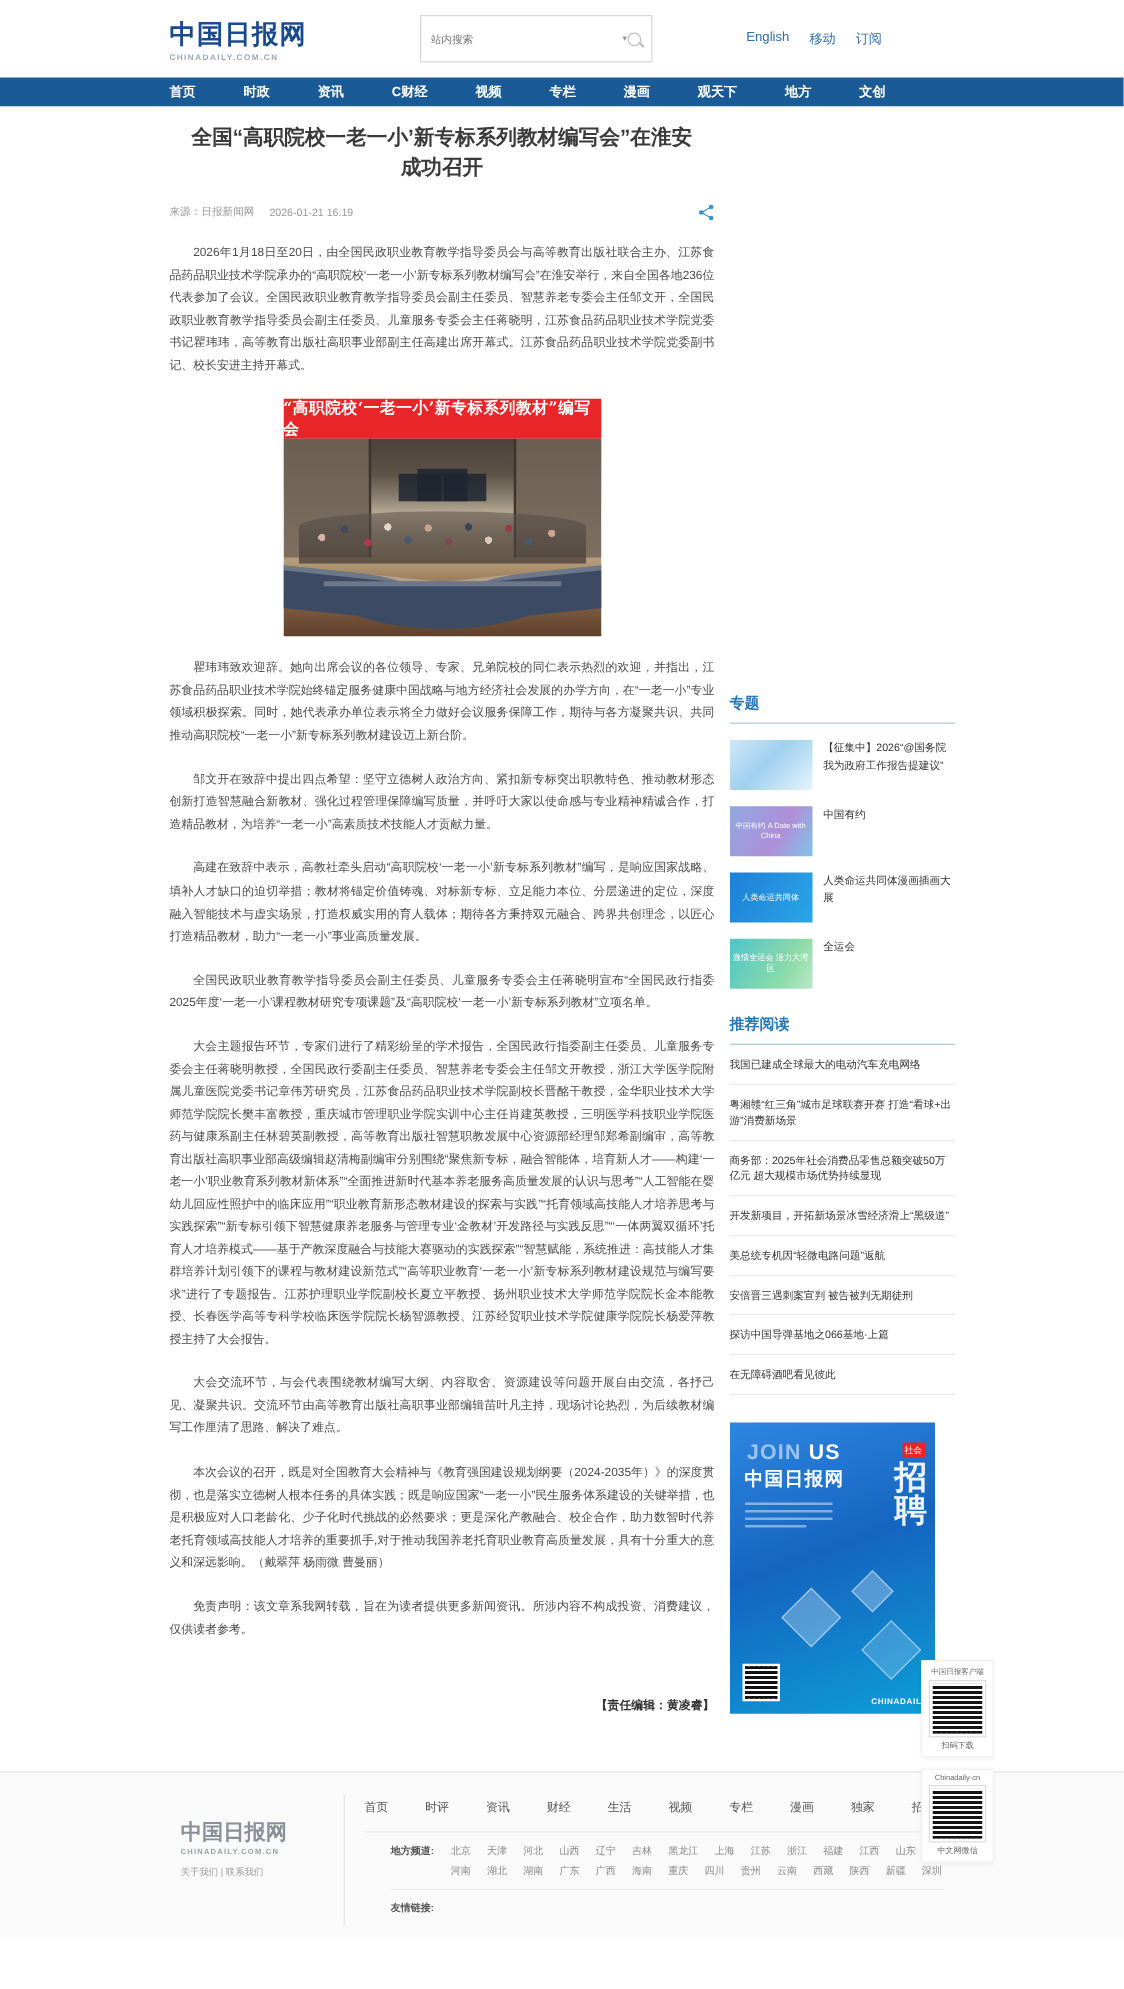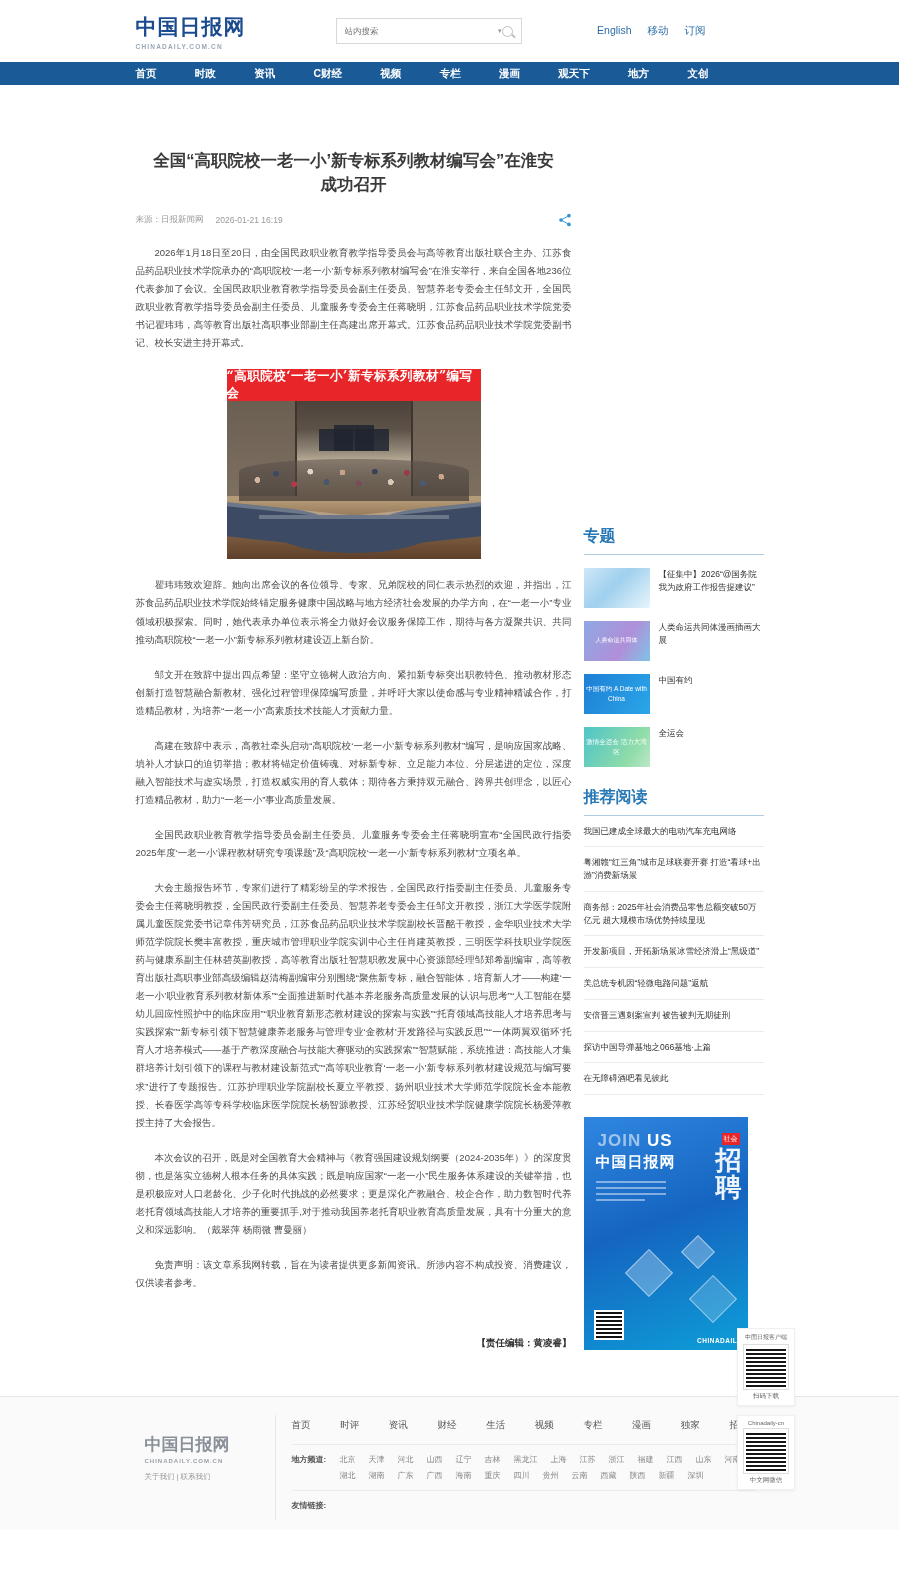--- a/index.html
+++ b/index.html
@@ -10,21 +10,21 @@
     color:#333;
   }
   .container { width:628px; margin:0 auto; }
 
   
   .site-header { height:62px; display:flex; align-items:center; }
   .logo-block { width:150px; }
   .logo-cn { font-family:"DejaVu Serif","Liberation Serif",serif; font-weight:bold; font-size:21px; color:#1b4b8f; letter-spacing:1px; }
   .logo-en { font-size:6.5px; color:#9aa7b5; letter-spacing:1.2px; font-weight:bold; margin-top:2px; }
   .search-box {
-    margin-left:50px; width:186px; height:26px; border:1px solid #d9d9d9;
+    margin-left:50px; width:186px; height:38px; border:1px solid #d9d9d9;
     display:flex; align-items:center; padding:0 8px; background:#fff;
   }
   .search-label { font-size:8.5px; color:#aaa; flex:1; border:none; outline:none; font-family:inherit; }
   .search-caret { font-size:7px; color:#999; margin-right:auto; }
   .mag-icon { width:11px; height:11px; border:1.5px solid #c0c0c0; border-radius:50%; position:relative; }
   .mag-icon::after { content:""; position:absolute; width:5px; height:1.5px; background:#c0c0c0; transform:rotate(45deg); right:-4px; bottom:-1px; }
   .header-links { margin-left:auto; display:flex; gap:16px; padding-right:58px; }
   .header-links a { font-size:10.5px; color:#2b6da8; text-decoration:none; }
 
   
@@ -67,21 +67,21 @@
       linear-gradient(180deg, rgba(90,80,75,.55), rgba(70,60,55,.75)); }
   .table-arc { position:absolute; height:34px; background:#3c4a63; }
   .arc-left { left:-30px; bottom:18px; width:150px; border-radius:0 60% 18px 0/0 100% 18px 0; transform:rotate(6deg); }
   .arc-right { right:-30px; bottom:18px; width:150px; border-radius:60% 0 0 18px/100% 0 0 18px; transform:rotate(-6deg); }
   .arc-center { left:50%; transform:translateX(-50%); bottom:6px; width:190px; height:38px; border-radius:0 0 50% 50%/0 0 90% 90%; }
   .table-arc::after { content:""; position:absolute; top:0; left:0; right:0; height:4px; background:rgba(255,255,255,.25); }
 
   .editor-line { text-align:right; font-size:9.5px; font-weight:bold; color:#333; margin-top:45px; }
 
   
-  .side-section-title { font-size:16px; font-weight:bold; color:#2878b5; padding-bottom:7px; border-bottom:1px solid #aecbe0; }
+  .side-section-title { font-size:12px; font-weight:bold; color:#2878b5; padding-bottom:7px; border-bottom:1px solid #aecbe0; }
   .topic-list { margin-bottom:20px; }
   .topic-item { display:flex; margin-top:13px; cursor:pointer; }
   .topic-thumb { width:66px; height:40px; flex:0 0 66px; margin-right:9px; display:flex; align-items:center; justify-content:center;
     color:#fff; font-size:6px; text-align:center; line-height:1.4; overflow:hidden; }
   .topic-list div.topic-item:nth-of-type(1) .topic-thumb { background:linear-gradient(135deg,#cfe8f8 0%,#9fd0ee 45%,#e8f5fc 100%); }
   .topic-list div.topic-item:nth-of-type(2) .topic-thumb { background:linear-gradient(120deg,#8fa8e4 0%,#b08fd8 60%,#7fc3e8 100%); }
   .topic-list div.topic-item:nth-of-type(3) .topic-thumb { background:linear-gradient(120deg,#1f7fd6,#2aa6e8); font-size:6.5px; }
   .topic-list div.topic-item:nth-of-type(4) .topic-thumb { background:linear-gradient(120deg,#4fc4c9,#8fdCA8 70%,#bce8c8); font-size:6.5px; }
   .topic-text { font-size:8.5px; color:#333; line-height:1.55; }
 
@@ -107,21 +107,21 @@
   
   .site-footer { margin-top:46px; background:#fafafa; border-top:1px solid #e5e5e5; }
   .footer-top { width:610px; margin:0 auto; display:flex; padding:18px 0 10px; }
   .footer-logo-col { width:130px; padding-top:18px; }
   .f-logo-cn { font-family:"DejaVu Serif","Liberation Serif",serif; font-weight:bold; font-size:17px; color:#8a9099; }
   .f-logo-en { font-size:6px; color:#9aa0a8; letter-spacing:1px; font-weight:bold; margin-top:2px; }
   .f-about { font-size:7.5px; color:#999; margin-top:8px; }
   .footer-cols { flex:1; border-left:1px solid #e8e8e8; padding-left:16px; }
   .footer-nav { display:flex; justify-content:space-between; padding:4px 6px 12px 0; border-bottom:1px solid #ececec; }
   .footer-nav a { font-size:9.5px; color:#555; text-decoration:none; }
-  .footer-row { display:flex; padding:9px 0; border-bottom:1px solid #ececec; }
+  .footer-row { display:flex; padding:9px 0; border-bottom:1px solid #ececec;margin-left:21px; }
   .footer-row:last-child { border-bottom:none; }
   .row-label { font-size:8px; font-weight:bold; color:#555; flex:0 0 48px; }
   .row-links { display:flex; flex-wrap:wrap; column-gap:13px; row-gap:5px; }
   .row-links a { font-size:8px; color:#888; text-decoration:none; }
 
   
   .qr-float { position:absolute; left:737px; top:1328px; width:58px; }
   .qr-card { background:#fff; border:1px solid #f0f0f0; padding:4px 3px; text-align:center; margin-bottom:9px; box-shadow:0 1px 3px rgba(0,0,0,.06); }
   .qr-card .qr-title { font-size:6px; color:#666; margin-bottom:3px; white-space:nowrap; }
   .qr-img { width:44px; height:44px; margin:0 auto;
@@ -202,20 +202,21 @@
         </div>
       </div>
 
       <div>
 
       <p>瞿玮玮致欢迎辞。她向出席会议的各位领导、专家、兄弟院校的同仁表示热烈的欢迎，并指出，江苏食品药品职业技术学院始终锚定服务健康中国战略与地方经济社会发展的办学方向，在“一老一小”专业领域积极探索。同时，她代表承办单位表示将全力做好会议服务保障工作，期待与各方凝聚共识、共同推动高职院校“一老一小”新专标系列教材建设迈上新台阶。</p>
           <p>邹文开在致辞中提出四点希望：坚守立德树人政治方向、紧扣新专标突出职教特色、推动教材形态创新打造智慧融合新教材、强化过程管理保障编写质量，并呼吁大家以使命感与专业精神精诚合作，打造精品教材，为培养“一老一小”高素质技术技能人才贡献力量。</p>
           <p>高建在致辞中表示，高教社牵头启动“高职院校‘一老一小’新专标系列教材”编写，是响应国家战略、填补人才缺口的迫切举措；教材将锚定价值铸魂、对标新专标、立足能力本位、分层递进的定位，深度融入智能技术与虚实场景，打造权威实用的育人载体；期待各方秉持双元融合、跨界共创理念，以匠心打造精品教材，助力“一老一小”事业高质量发展。</p>
           <p>全国民政职业教育教学指导委员会副主任委员、儿童服务专委会主任蒋晓明宣布“全国民政行指委2025年度‘一老一小’课程教材研究专项课题”及“高职院校‘一老一小’新专标系列教材”立项名单。</p>
           <p>大会主题报告环节，专家们进行了精彩纷呈的学术报告，全国民政行指委副主任委员、儿童服务专委会主任蒋晓明教授，全国民政行委副主任委员、智慧养老专委会主任邹文开教授，浙江大学医学院附属儿童医院党委书记章伟芳研究员，江苏食品药品职业技术学院副校长晋酩干教授，金华职业技术大学师范学院院长樊丰富教授，重庆城市管理职业学院实训中心主任肖建英教授，三明医学科技职业学院医药与健康系副主任林碧英副教授，高等教育出版社智慧职教发展中心资源部经理邹郑希副编审，高等教育出版社高职事业部高级编辑赵清梅副编审分别围绕“聚焦新专标，融合智能体，培育新人才——构建‘一老一小’职业教育系列教材新体系”“全面推进新时代基本养老服务高质量发展的认识与思考”“人工智能在婴幼儿回应性照护中的临床应用”“职业教育新形态教材建设的探索与实践”“托育领域高技能人才培养思考与实践探索”“新专标引领下智慧健康养老服务与管理专业‘金教材’开发路径与实践反思”“‘一体两翼双循环’托育人才培养模式——基于产教深度融合与技能大赛驱动的实践探索”“智慧赋能，系统推进：高技能人才集群培养计划引领下的课程与教材建设新范式”“高等职业教育‘一老一小’新专标系列教材建设规范与编写要求”进行了专题报告。江苏护理职业学院副校长夏立平教授、扬州职业技术大学师范学院院长金本能教授、长春医学高等专科学校临床医学院院长杨智源教授、江苏经贸职业技术学院健康学院院长杨爱萍教授主持了大会报告。</p>
+          <p>大会交流环节，与会代表围绕教材编写大纲、内容取舍、资源建设等问题开展自由交流，各抒己见、凝聚共识。交流环节由高等教育出版社高职事业部编辑苗叶凡主持，现场讨论热烈，为后续教材编写工作厘清了思路、解决了难点。</p>
           <p>本次会议的召开，既是对全国教育大会精神与《教育强国建设规划纲要（2024-2035年）》的深度贯彻，也是落实立德树人根本任务的具体实践；既是响应国家“一老一小”民生服务体系建设的关键举措，也是积极应对人口老龄化、少子化时代挑战的必然要求；更是深化产教融合、校企合作，助力数智时代养老托育领域高技能人才培养的重要抓手,对于推动我国养老托育职业教育高质量发展，具有十分重大的意义和深远影响。（戴翠萍 杨雨微 曹曼丽）</p>
           <p>免责声明：该文章系我网转载，旨在为读者提供更多新闻资讯。所涉内容不构成投资、消费建议，仅供读者参考。</p>
         </div>
     </div>
 
     <div class="editor-line">【责任编辑：黄凌睿】</div>
   </div>
 
   <div class="side-col">
     <div class="side-section-title">专题</div>
@@ -223,30 +224,30 @@
 
         <div class="topic-item">
           <div class="topic-thumb">
             <span></span>
           </div>
           <div class="topic-text">【征集中】2026“@国务院 我为政府工作报告提建议”</div>
         </div>
 
         <div class="topic-item">
           <div class="topic-thumb">
-            <span>人类命运共同体</span>
-          </div>
-          <div class="topic-text">人类命运共同体漫画插画大展</div>
+            <span>中国有约 A Date with China</span>
+          </div>
+          <div class="topic-text">中国有约</div>
         </div>
 
         <div class="topic-item">
           <div class="topic-thumb">
-            <span>中国有约 A Date with China</span>
-          </div>
-          <div class="topic-text">中国有约</div>
+            <span>人类命运共同体</span>
+          </div>
+          <div class="topic-text">人类命运共同体漫画插画大展</div>
         </div>
 
         <div class="topic-item">
           <div class="topic-thumb">
             <span>激情全运会 活力大湾区</span>
           </div>
           <div class="topic-text">全运会</div>
         </div>
       </div>
 

